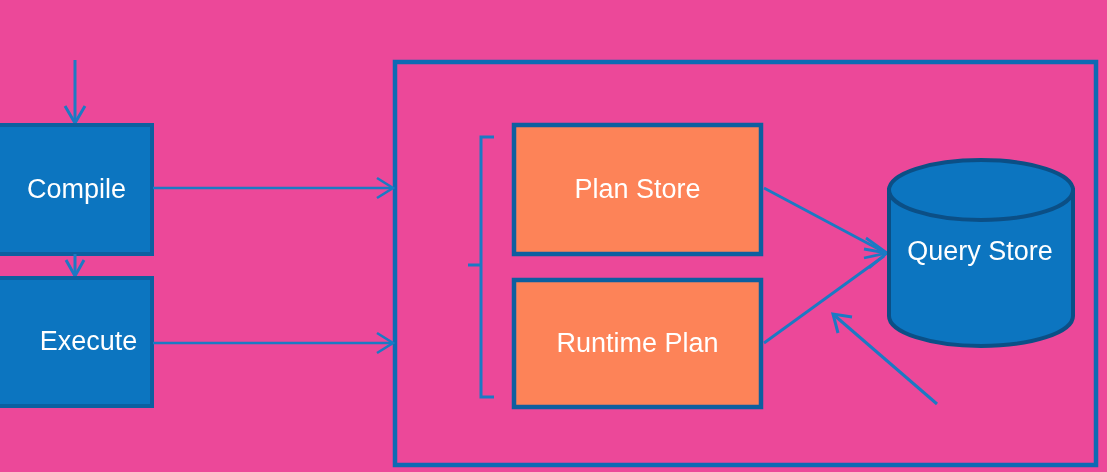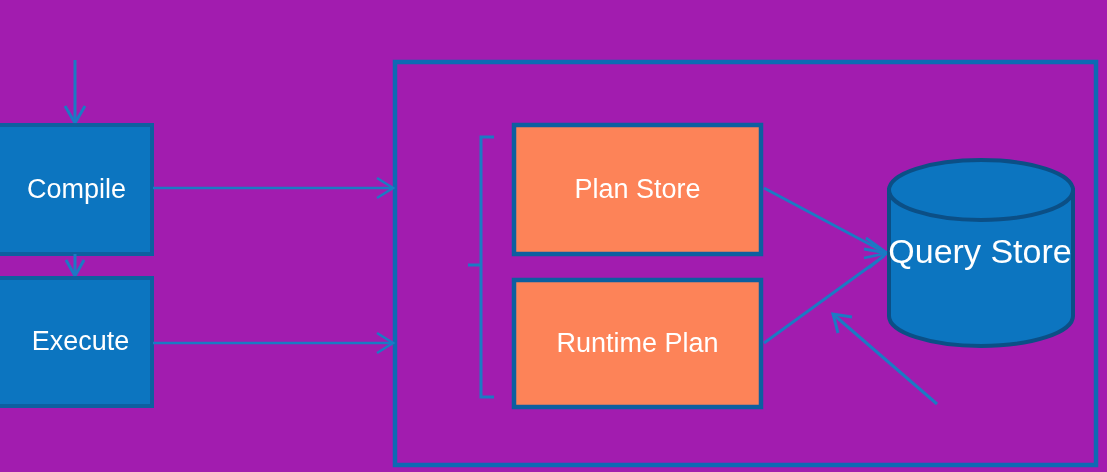--- a/index.html
+++ b/index.html
@@ -1,41 +1,41 @@
 <!DOCTYPE html>
 <html><head>
 <meta charset="utf-8">
 <style>
   html,body{margin:0;padding:0;background:#000;}
   #stage{
     position:relative;
     width:1107px;height:472px;
-    background:#a21caf;
+    background:#ec4899;
     overflow:hidden;
     font-family:"Liberation Sans", sans-serif;
   }
   svg.layer{position:absolute;left:0;top:0;width:1107px;height:472px;}
 
   .node-label{
     position:absolute;
     display:flex;
     align-items:center;
     justify-content:center;
     text-align:center;
     color:#ffffff;
     font-family:"Liberation Sans", sans-serif;
     font-weight:400;
     pointer-events:none;
     line-height:1.15;
   }
   .lbl-compile{left:0px;  top:124px; width:153px; height:131px; font-size:27px;}
-  .lbl-execute{left:4px;  top:277px; width:153px; height:130px; font-size:27px;}
+  .lbl-execute{left:12px;  top:277px; width:153px; height:130px; font-size:27px;}
   .lbl-plan   {left:512px;top:123px; width:251px; height:133px; font-size:27px;border-radius:24px;}
   .lbl-runtime{left:512px;top:278px; width:251px; height:131px; font-size:27px;}
-  .lbl-schema {left:888px;top:172px; width:184px; height:160px; font-size:34px;text-align:right;}
+  .lbl-schema {left:888px;top:172px; width:184px; height:160px; font-size:27px;text-align:right;}
 </style>
 </head>
 <body>
 
 <div id="stage">
 
   <svg class="layer" viewBox="0 0 1107 472" xmlns="http://www.w3.org/2000/svg">
 
     <defs>
       

